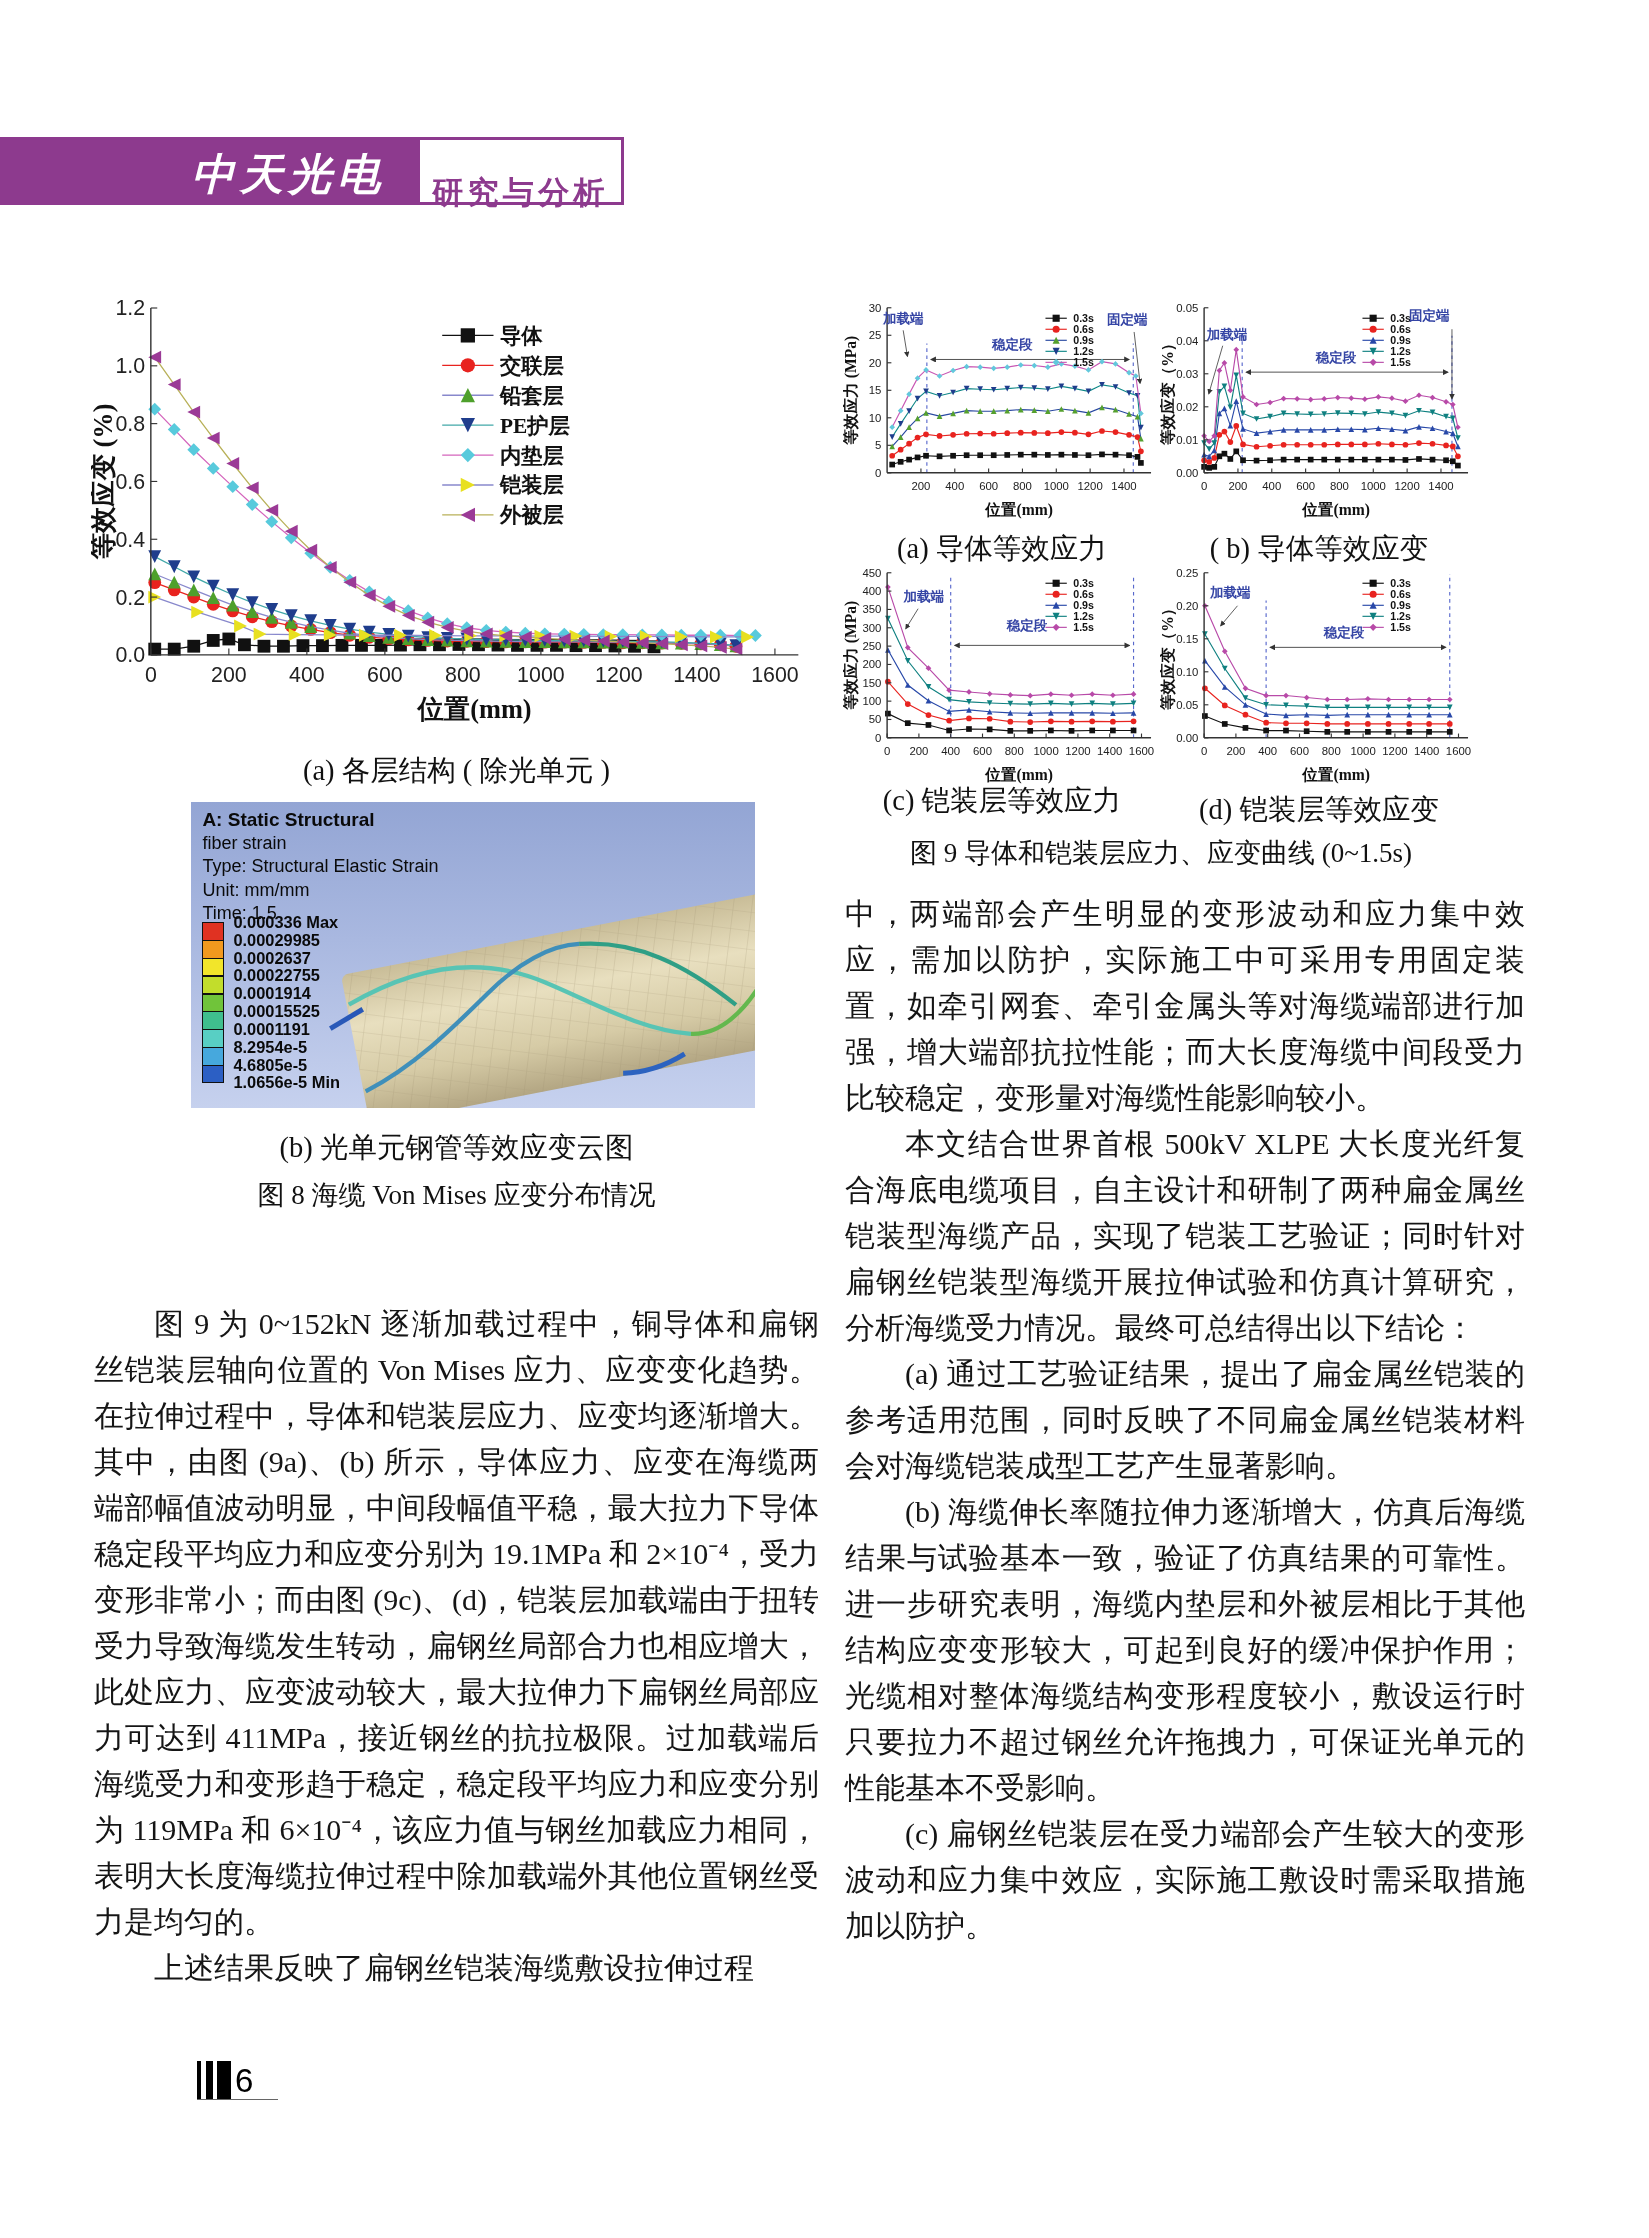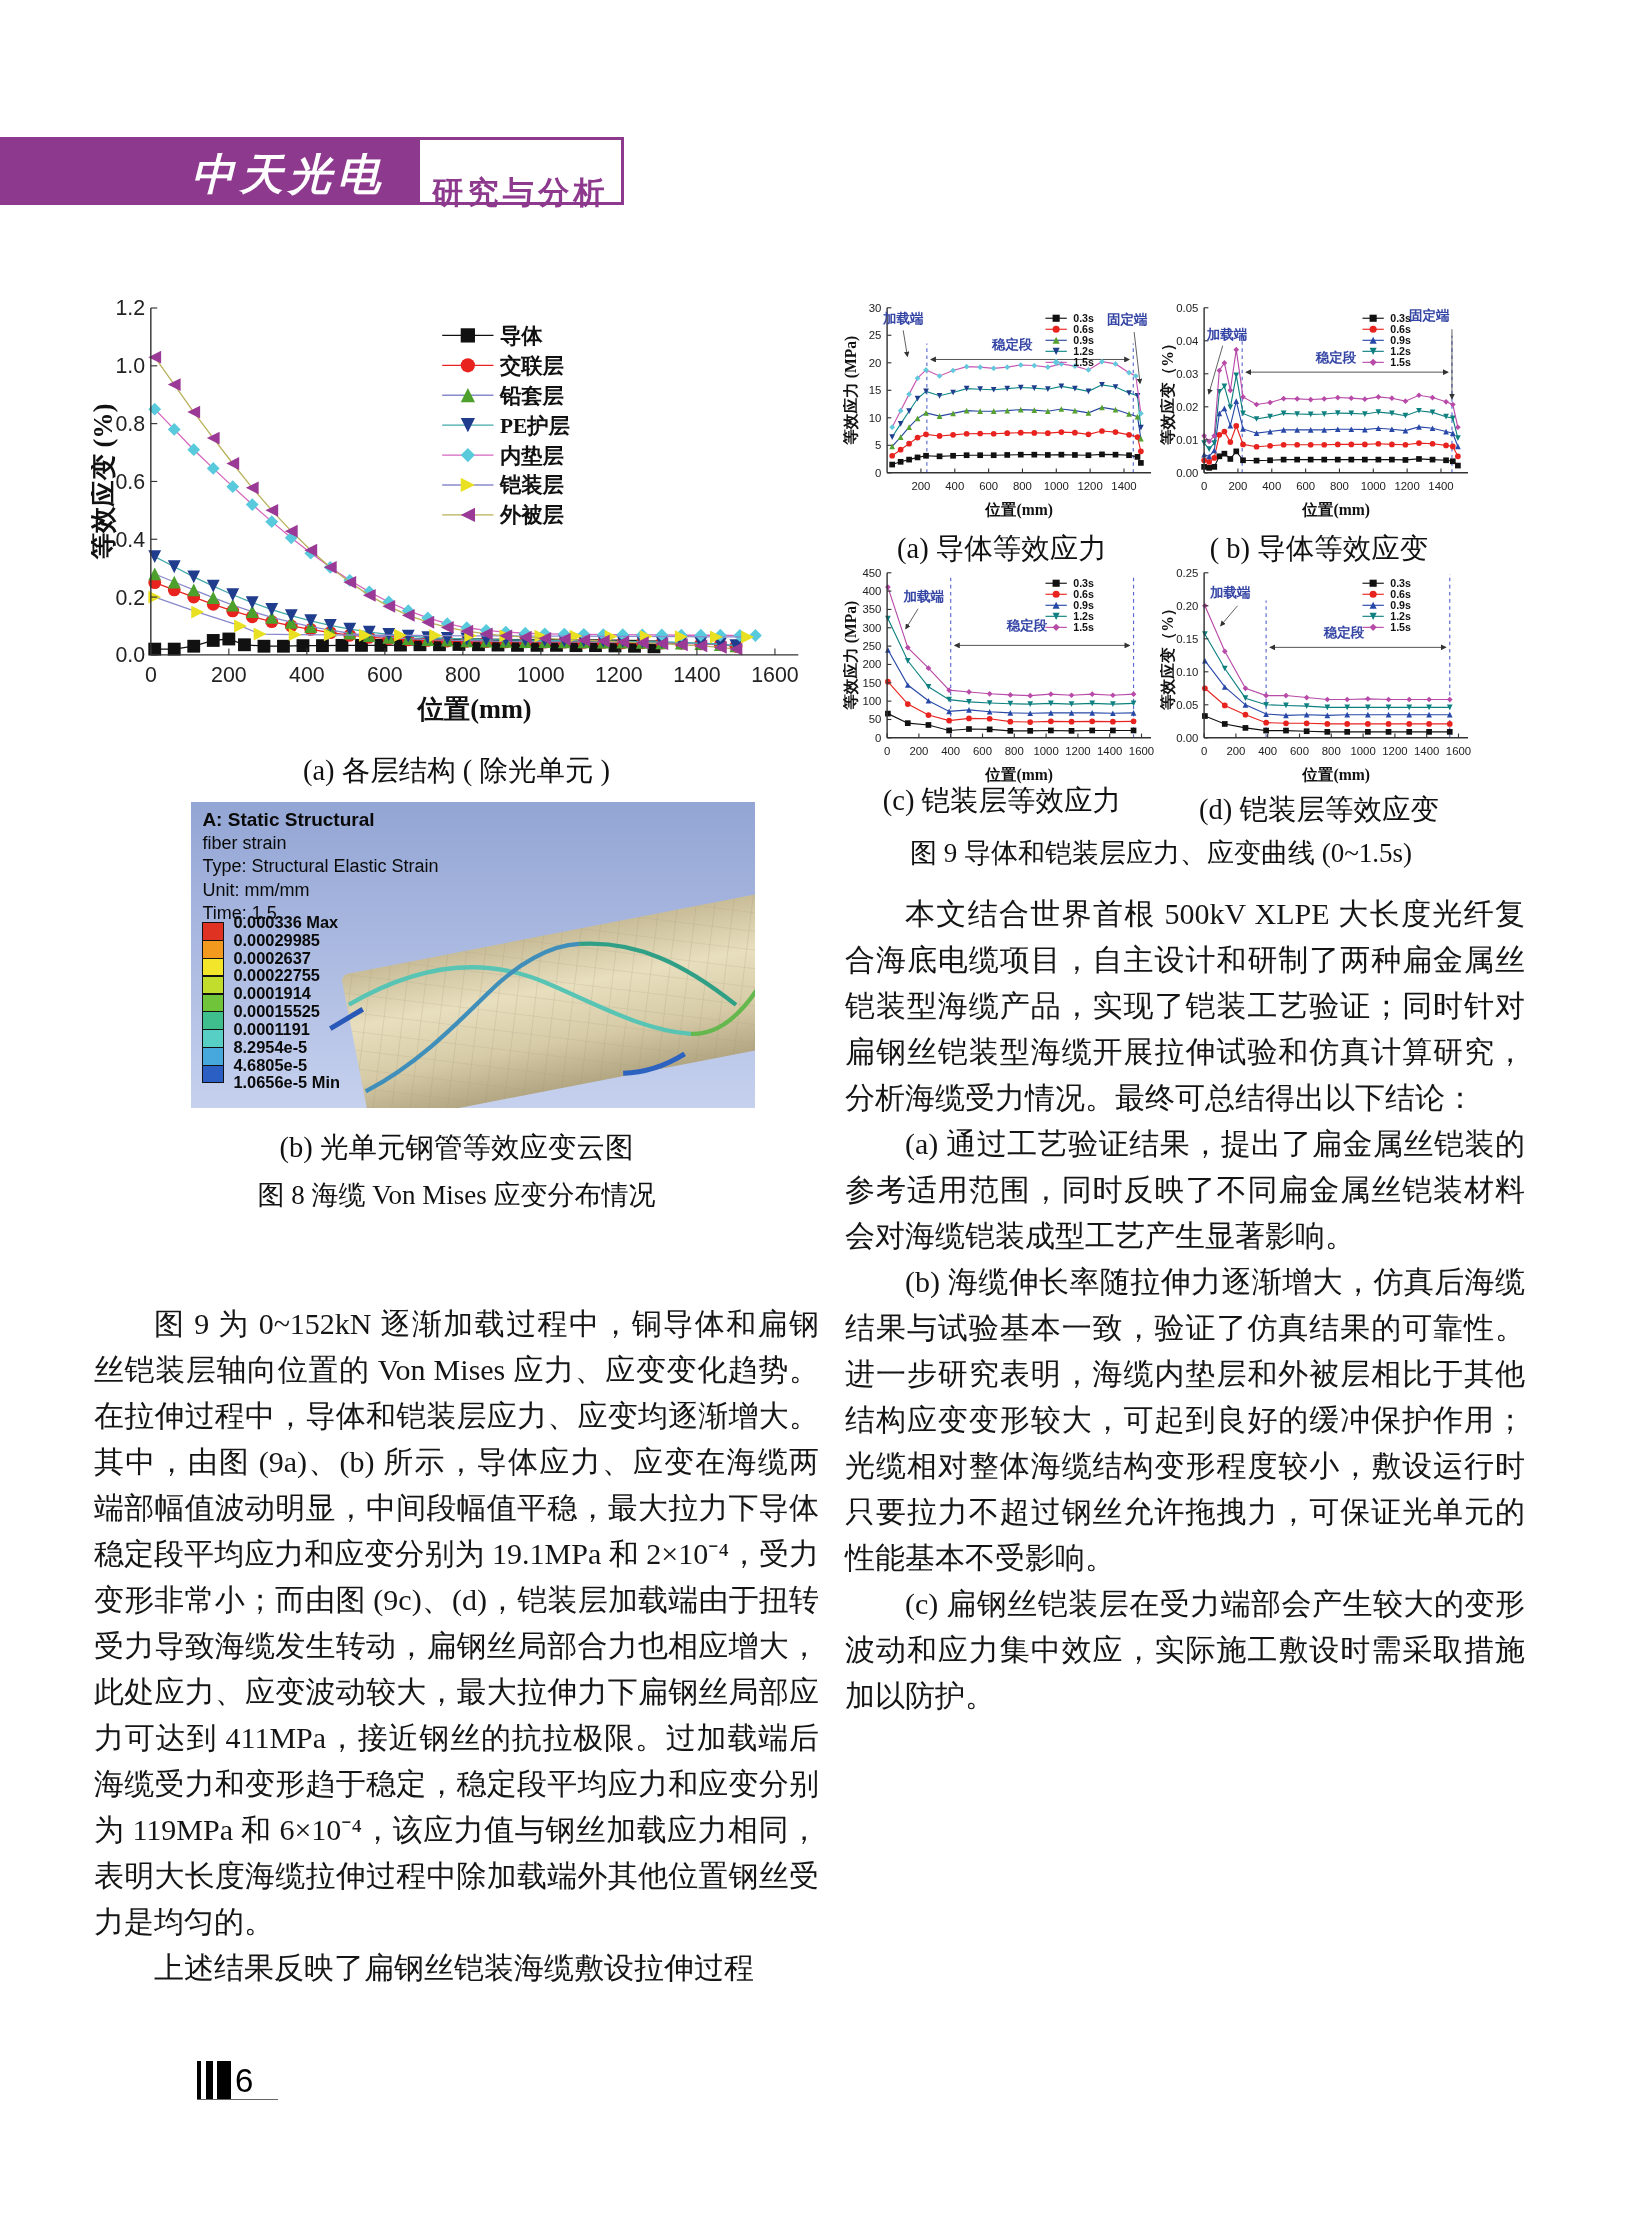--- a/index.html
+++ b/index.html
@@ -1033,20 +1033,21 @@
         <text x="323.6" y="93.97" font-size="15" font-weight="bold" fill="#111" font-family="Liberation Sans, sans-serif">1.5s</text>
         <text x="98.87650602409639" y="45.408000000000015" text-anchor="middle" font-size="19" font-weight="bold" fill="#3545a5" font-family="Liberation Serif, serif">加载端</text>
         <line x1="108.93373493975903" y1="58.39999999999998" x2="85.46686746987952" y2="86.23999999999998" stroke="#444" stroke-width="1.2" marker-end="url(#fig9d-ah)"></line>
         <text x="258.67469879518075" y="102.94400000000002" text-anchor="middle" font-size="19" font-weight="bold" fill="#3545a5" font-family="Liberation Serif, serif">稳定段</text>
       </svg></div>
   <div class="cap" style="left:843px;top:782px;width:318px;">(c) 铠装层等效应力</div>
   <div class="cap" style="left:1160px;top:791px;width:318px;">(d) 铠装层等效应变</div>
   <div class="cap sm" style="left:843px;top:835px;width:636px;">图 9 导体和铠装层应力、应变曲线 (0~1.5s)</div>
 
   <div class="col-right-text">
+    <p class="para">中，两端部会产生明显的变形波动和应力集中效应，需加以防护，实际施工中可采用专用固定装置，如牵引网套、牵引金属头等对海缆端部进行加强，增大端部抗拉性能；而大长度海缆中间段受力比较稳定，变形量对海缆性能影响较小。</p>
     <p class="para indent">本文结合世界首根 500kV XLPE 大长度光纤复合海底电缆项目，自主设计和研制了两种扁金属丝铠装型海缆产品，实现了铠装工艺验证；同时针对扁钢丝铠装型海缆开展拉伸试验和仿真计算研究，分析海缆受力情况。最终可总结得出以下结论：</p>
     <p class="para indent">(a) 通过工艺验证结果，提出了扁金属丝铠装的参考适用范围，同时反映了不同扁金属丝铠装材料会对海缆铠装成型工艺产生显著影响。</p>
     <p class="para indent">(b) 海缆伸长率随拉伸力逐渐增大，仿真后海缆结果与试验基本一致，验证了仿真结果的可靠性。进一步研究表明，海缆内垫层和外被层相比于其他结构应变变形较大，可起到良好的缓冲保护作用；光缆相对整体海缆结构变形程度较小，敷设运行时只要拉力不超过钢丝允许拖拽力，可保证光单元的性能基本不受影响。</p>
     <p class="para indent">(c) 扁钢丝铠装层在受力端部会产生较大的变形波动和应力集中效应，实际施工敷设时需采取措施加以防护。</p>
   </div>
 
   <div class="foot">
     <div class="fbar" style="left:0;width:4.3px;"></div>
     <div class="fbar" style="left:8.6px;width:7.8px;"></div>
     <div class="fbar" style="left:20px;width:13.5px;"></div>

